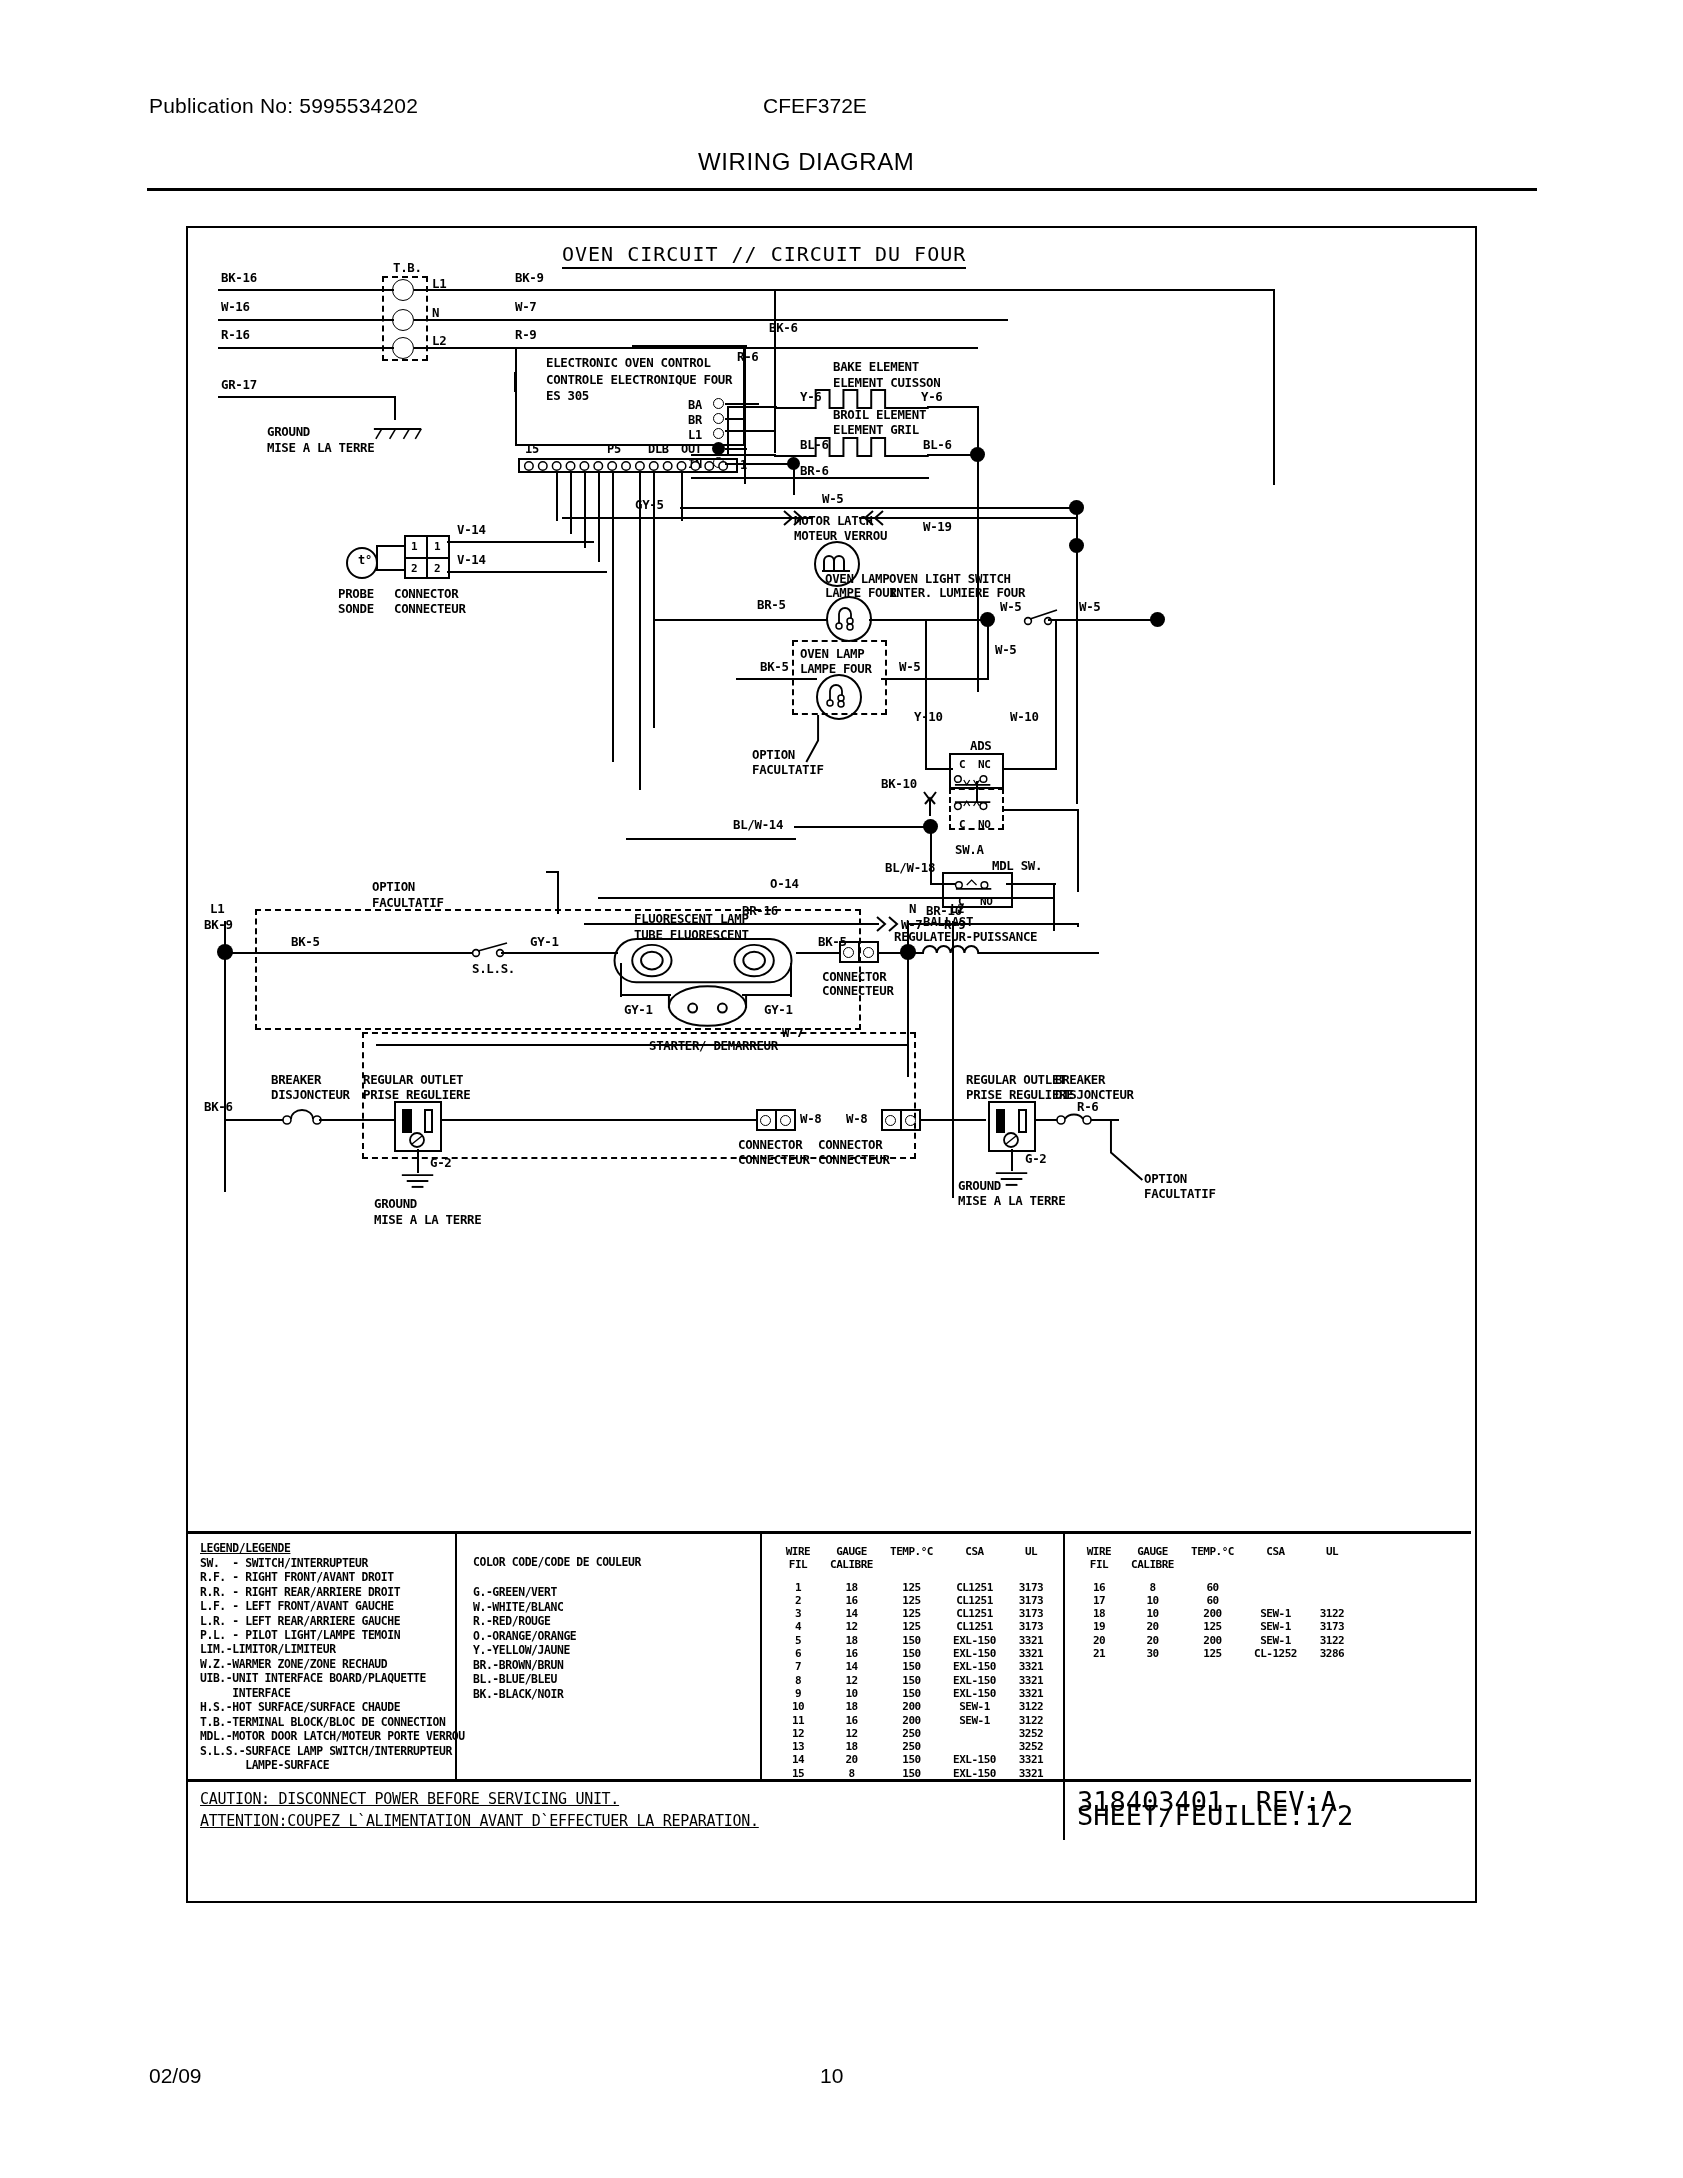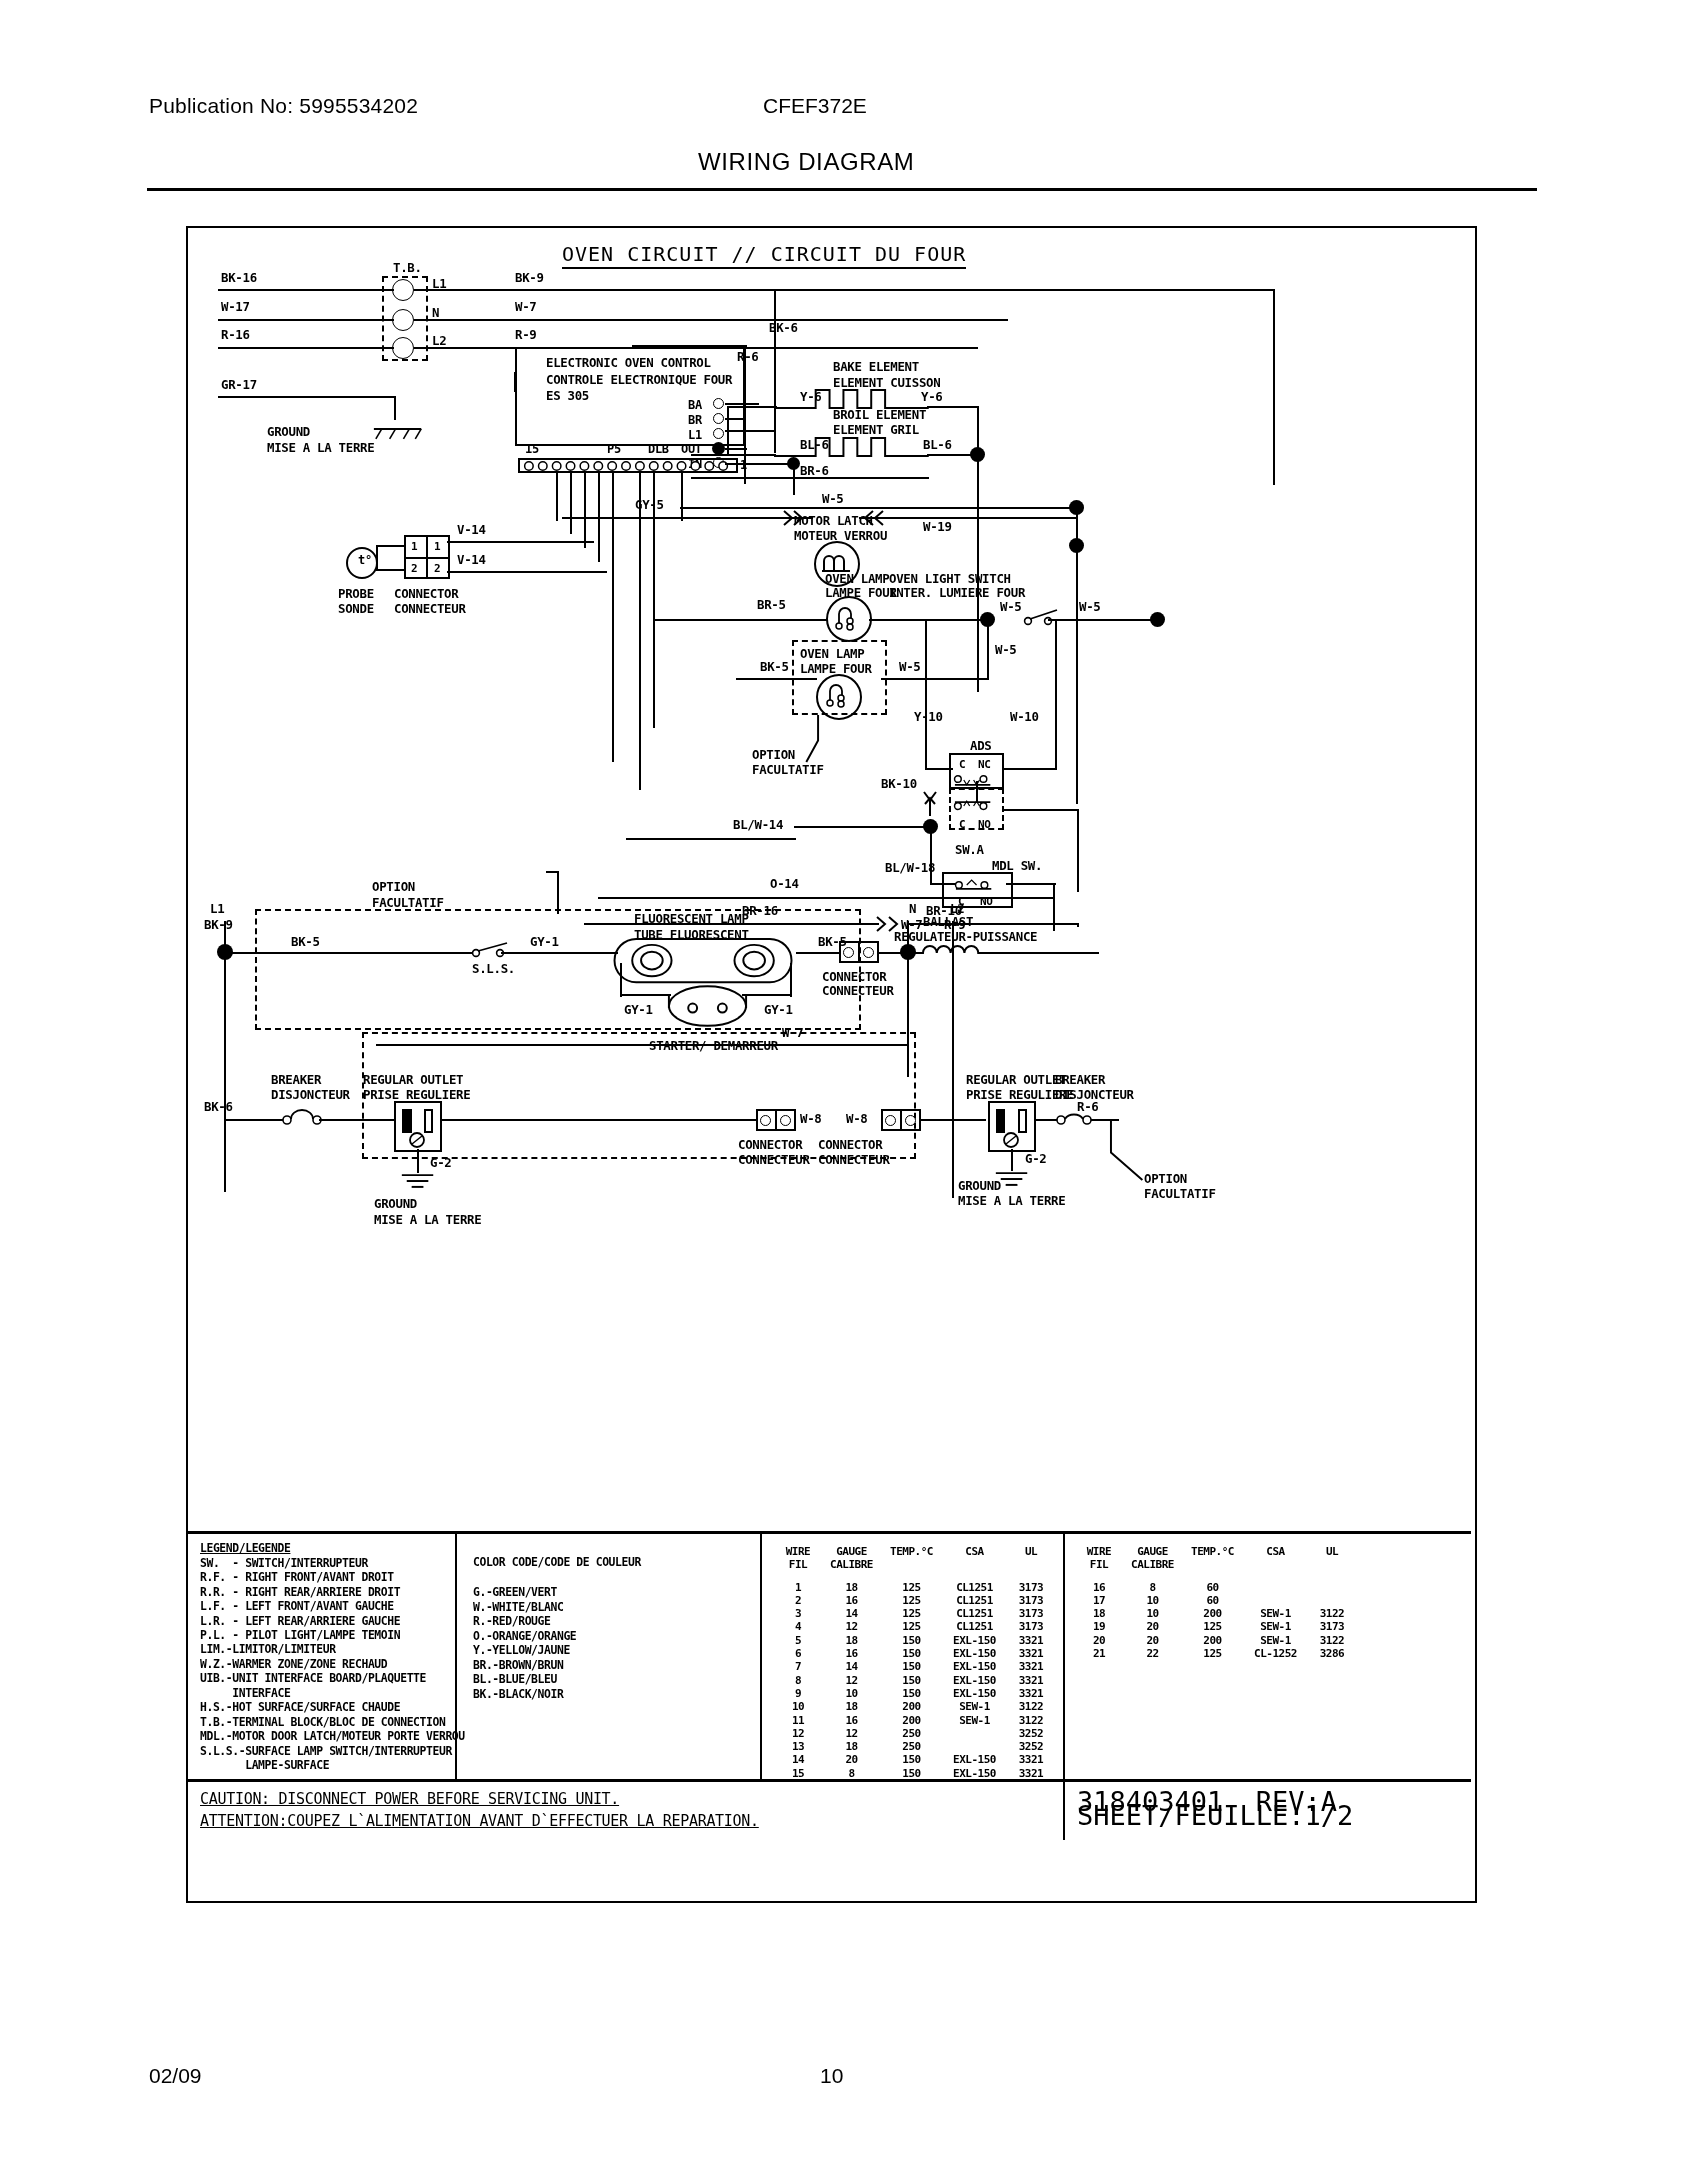--- a/index.html
+++ b/index.html
@@ -63,21 +63,21 @@
     <div class="t" style="left:205px;top:32px;">T.B.</div>
     <div class="dash" style="left:194px;top:48px;width:46px;height:85px;"></div>
     <div class="ocirc" style="left:204px;top:51px;width:22px;height:22px;"></div>
     <div class="ocirc" style="left:204px;top:81px;width:22px;height:22px;"></div>
     <div class="ocirc" style="left:204px;top:109px;width:22px;height:22px;"></div>
 
     <div class="h" style="left:30px;top:61px;width:176px;"></div>
     <div class="h" style="left:30px;top:91px;width:176px;"></div>
     <div class="h" style="left:30px;top:119px;width:176px;"></div>
     <div class="t" style="left:33px;top:42px;">BK-16</div>
-    <div class="t" style="left:33px;top:71px;">W-17</div>
+    <div class="t" style="left:33px;top:71px;">W-16</div>
     <div class="t" style="left:33px;top:99px;">R-16</div>
 
     <div class="t" style="left:244px;top:48px;">L1</div>
     <div class="t" style="left:244px;top:77px;">N</div>
     <div class="t" style="left:244px;top:105px;">L2</div>
 
     <div class="h" style="left:226px;top:61px;width:861px;"></div>
     <div class="h" style="left:226px;top:91px;width:594px;"></div>
     <div class="h" style="left:226px;top:119px;width:564px;"></div>
     <div class="t" style="left:327px;top:42px;">BK-9</div>
@@ -775,21 +775,21 @@
             </tr>
             <tr>
               <td style="width:44px">20</td>
               <td style="width:55px">20</td>
               <td style="width:57px">200</td>
               <td style="width:61px">SEW-1</td>
               <td style="width:44px">3122</td>
             </tr>
             <tr>
               <td style="width:44px">21</td>
-              <td style="width:55px">22</td>
+              <td style="width:55px">30</td>
               <td style="width:57px">125</td>
               <td style="width:61px">CL-1252</td>
               <td style="width:44px">3286</td>
             </tr>
           </tbody>
         </table>
 
       <div class="caution underl" style="left:12px;top:259px;">CAUTION: DISCONNECT POWER BEFORE SERVICING UNIT.</div>
       <div class="caution underl" style="left:12px;top:281px;">ATTENTION:COUPEZ L`ALIMENTATION AVANT D`EFFECTUER LA REPARATION.</div>
 

